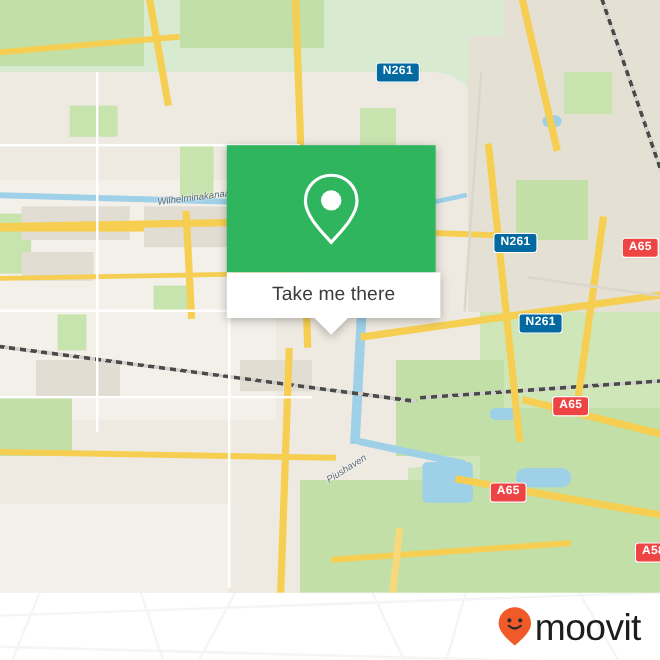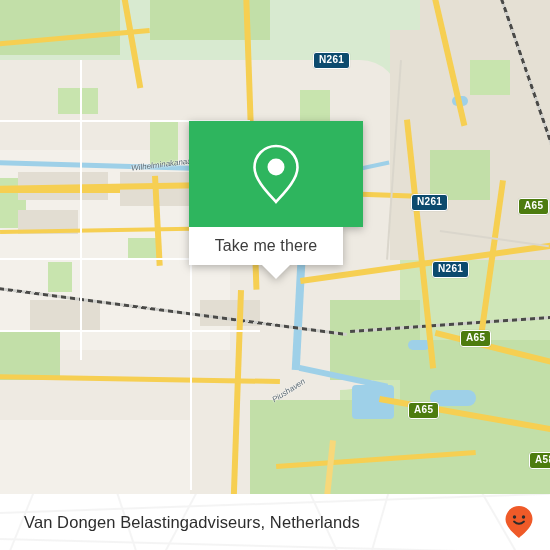--- a/index.html
+++ b/index.html
@@ -53,34 +53,34 @@
     text-shadow:0 0 2px #fff,0 0 2px #fff;
   }
 
   
   .shield{
     position:absolute;color:#ffffff;font-size:10px;font-weight:bold;
     padding:1px 5px 2px 5px;border-radius:3px;border:1.5px solid #ffffff;
     letter-spacing:.3px;line-height:12px;
     box-shadow:0 0 0 .5px rgba(0,0,0,.06);
   }
-  .shield-n{background:#0c4a6e;}
-  .shield-a{background:#4d7c0f;}
+  .shield-n{background:#0369a1;}
+  .shield-a{background:#ef4444;}
 
   
   .callout{
     position:absolute;left:189px;top:121px;width:174px;height:144px;
     filter:drop-shadow(0 2px 4px rgba(0,0,0,.28));
   }
   .callout-top{
     width:174px;height:106px;background:#2eb55e;
     display:flex;align-items:center;justify-content:center;
   }
   .callout-bottom{
-    width:154px;height:38px;background:#ffffff;
+    width:178px;height:38px;background:#ffffff;
     display:flex;align-items:center;justify-content:center;
   }
   .callout-label{
     color:#3c3c3c;font-size:16px;letter-spacing:.1px;
   }
   .callout-tail{
     position:absolute;left:50%;top:144px;transform:translateX(-50%);
     width:0;height:0;border-left:14px solid transparent;
     border-right:14px solid transparent;border-top:14px solid #ffffff;
   }
@@ -227,25 +227,25 @@
       <div class="gl" style="left:40px;top:-20px;width:2px;height:100px;transform:rotate(22deg);"></div>
       <div class="gl" style="left:110px;top:-20px;width:2px;height:100px;transform:rotate(-18deg);"></div>
       <div class="gl" style="left:200px;top:-10px;width:2px;height:90px;transform:rotate(28deg);"></div>
       <div class="gl" style="left:300px;top:-20px;width:2px;height:100px;transform:rotate(-25deg);"></div>
       <div class="gl" style="left:390px;top:-10px;width:2px;height:90px;transform:rotate(16deg);"></div>
       <div class="gl" style="left:470px;top:-20px;width:2px;height:100px;transform:rotate(-30deg);"></div>
       <div class="gl" style="left:0;top:18px;width:550px;height:2px;transform:rotate(-2deg);"></div>
       <div class="gl" style="left:0;top:44px;width:550px;height:2px;transform:rotate(1.5deg);"></div>
     </div>
 
-    <div class="footer-title">Van Dongen Belastingadviseurs, Netherlands</div>
 
     <div class="brand">
       <svg class="brand-pin" viewBox="0 0 30 34">
         <path d="M15 1 C7.5 1 1.5 7 1.5 14.3 C1.5 22.5 12 30 15 33 C18 30 28.5 22.5 28.5 14.3 C28.5 7 22.5 1 15 1 Z" fill="#ef5a28"></path>
         <circle cx="10.5" cy="12" r="1.7" fill="#2b2b2b"></circle>
         <circle cx="19.5" cy="12" r="1.7" fill="#2b2b2b"></circle>
         <path d="M10 16.5 Q15 21 20 16.5" fill="none" stroke="#2b2b2b" stroke-width="1.8" stroke-linecap="round"></path>
       </svg>
+      <span class="brand-word">moovit</span>
     </div>
   </div>
 
 </div>
 
 </body></html>

